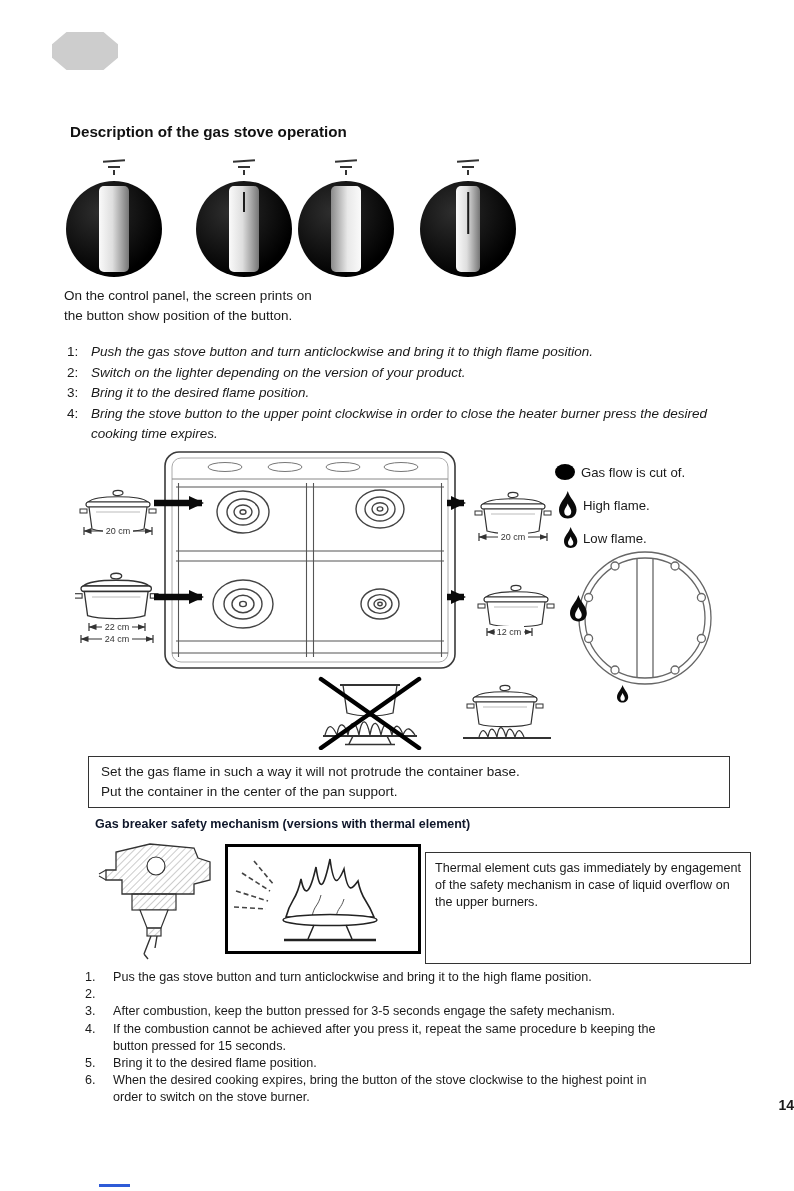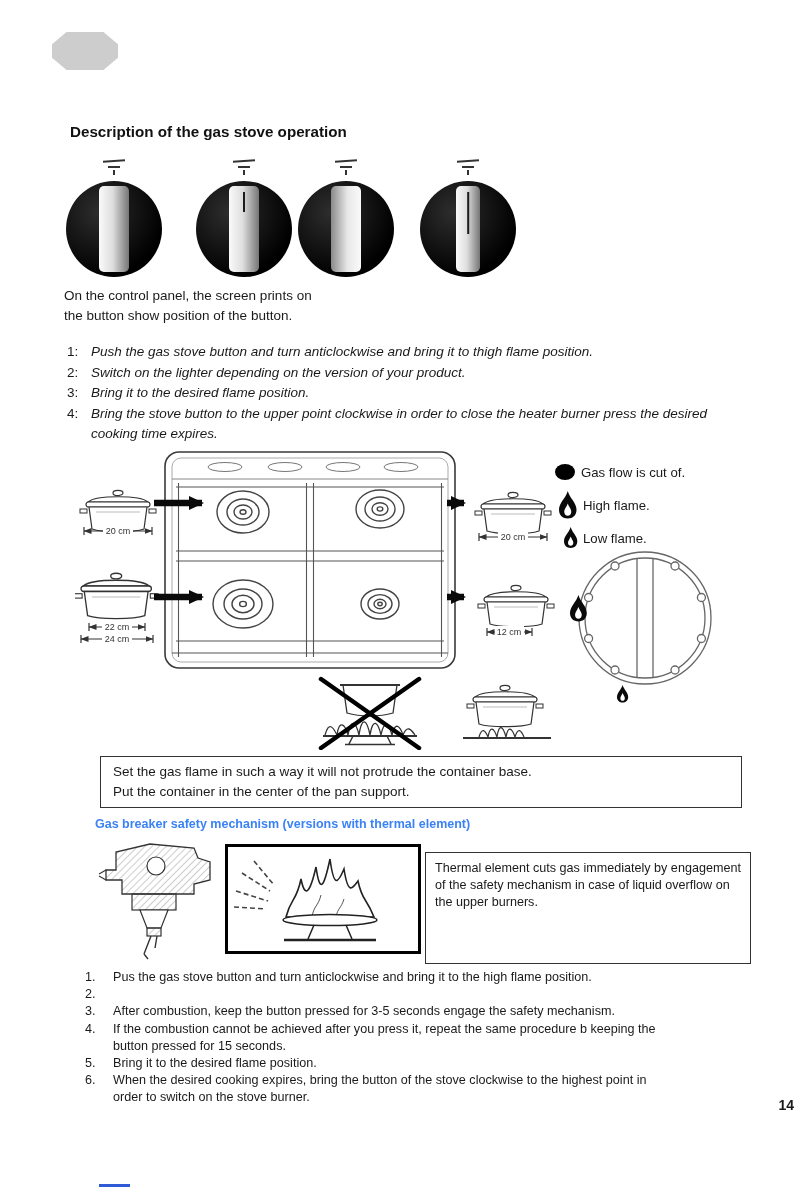--- a/index.html
+++ b/index.html
@@ -34,23 +34,23 @@
   .op-step { display:flex; }
   .op-step .num { flex:none; width:24px; }
   .op-step .txt { max-width:620px;font-style:italic; }
 
   .stove-svg { position:absolute; left:75px; top:445px; }
   svg text { font-family:"Liberation Sans", sans-serif; fill:#1a1a1a; }
   .dim-label { font-size:9px; fill:#333; }
   .legend-label { font-size:13.2px; }
 
   .notice { position:absolute; left:88px; top:756px; width:642px; border:1.2px solid #333;
-            padding:5px 12px; font-size:13.5px; line-height:20px;margin-left:12px; }
-
-  .safety-title { position:absolute; left:95px; top:817px; font-size:12.5px; font-weight:bold; color:#3b82f6; }
+            padding:5px 12px; font-size:13.5px; line-height:20px; }
+
+  .safety-title { position:absolute; left:95px; top:817px; font-size:12.5px; font-weight:bold; color:#0f172a; }
   .valve-svg { position:absolute; left:98px; top:836px; }
   .flamebox { position:absolute; left:225px; top:844px; width:196px; height:110px; border:3px solid #000; background:#fff; }
   .thermalbox { position:absolute; left:425px; top:852px; width:326px; height:112px; border:1.2px solid #333;
                 padding:7px 9px; font-size:12.6px; line-height:17px; }
 
   .bsteps { position:absolute; left:85px; top:969px; font-size:12.6px; line-height:17.2px; }
   .bstep { display:flex; }
   .bstep .num { flex:none; width:28px; }
   .bstep .txt { max-width:560px; }
 

